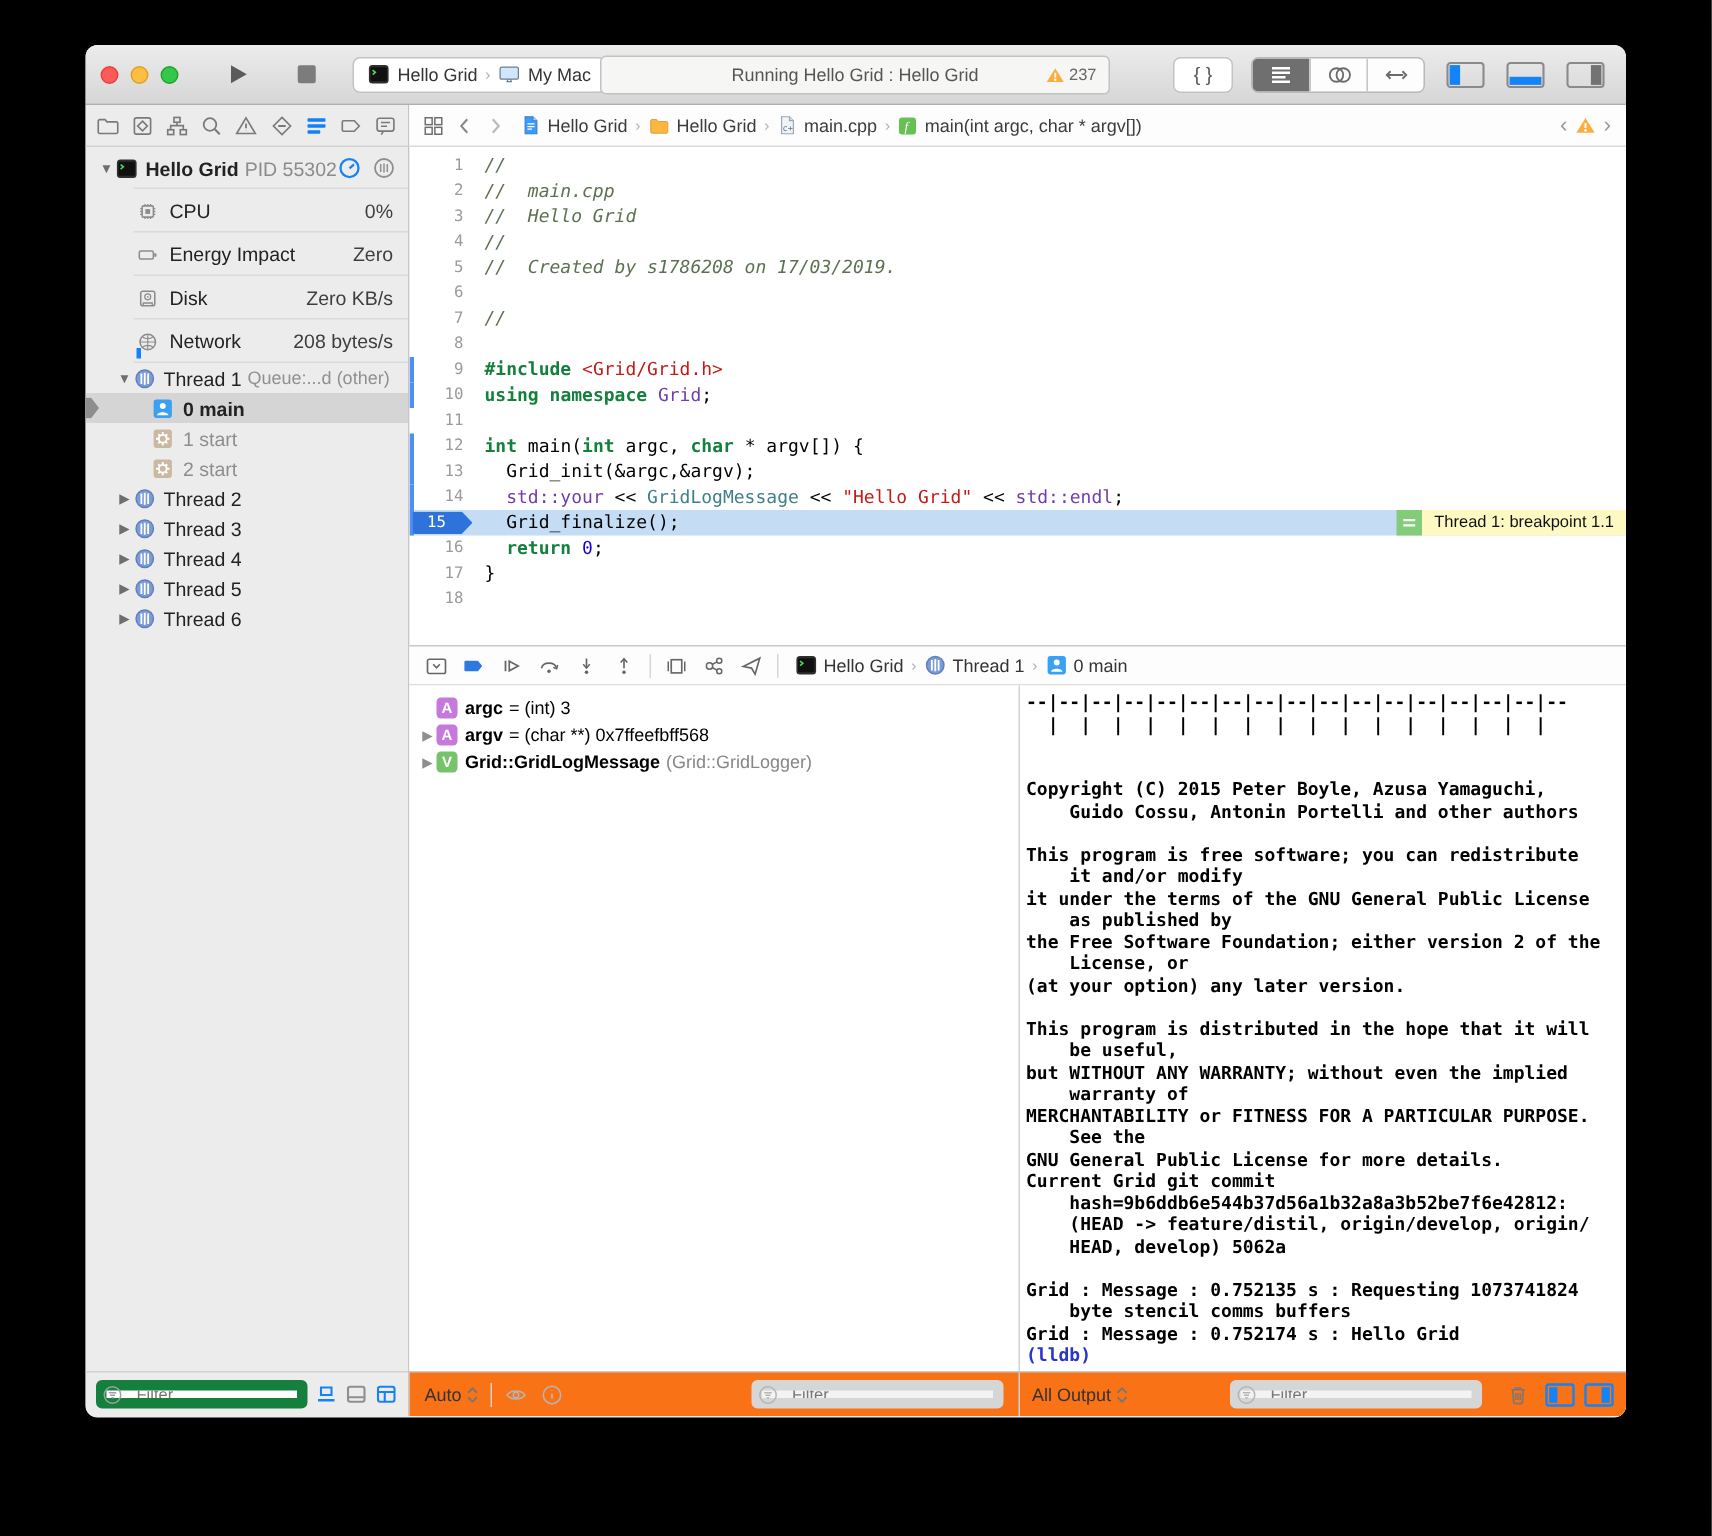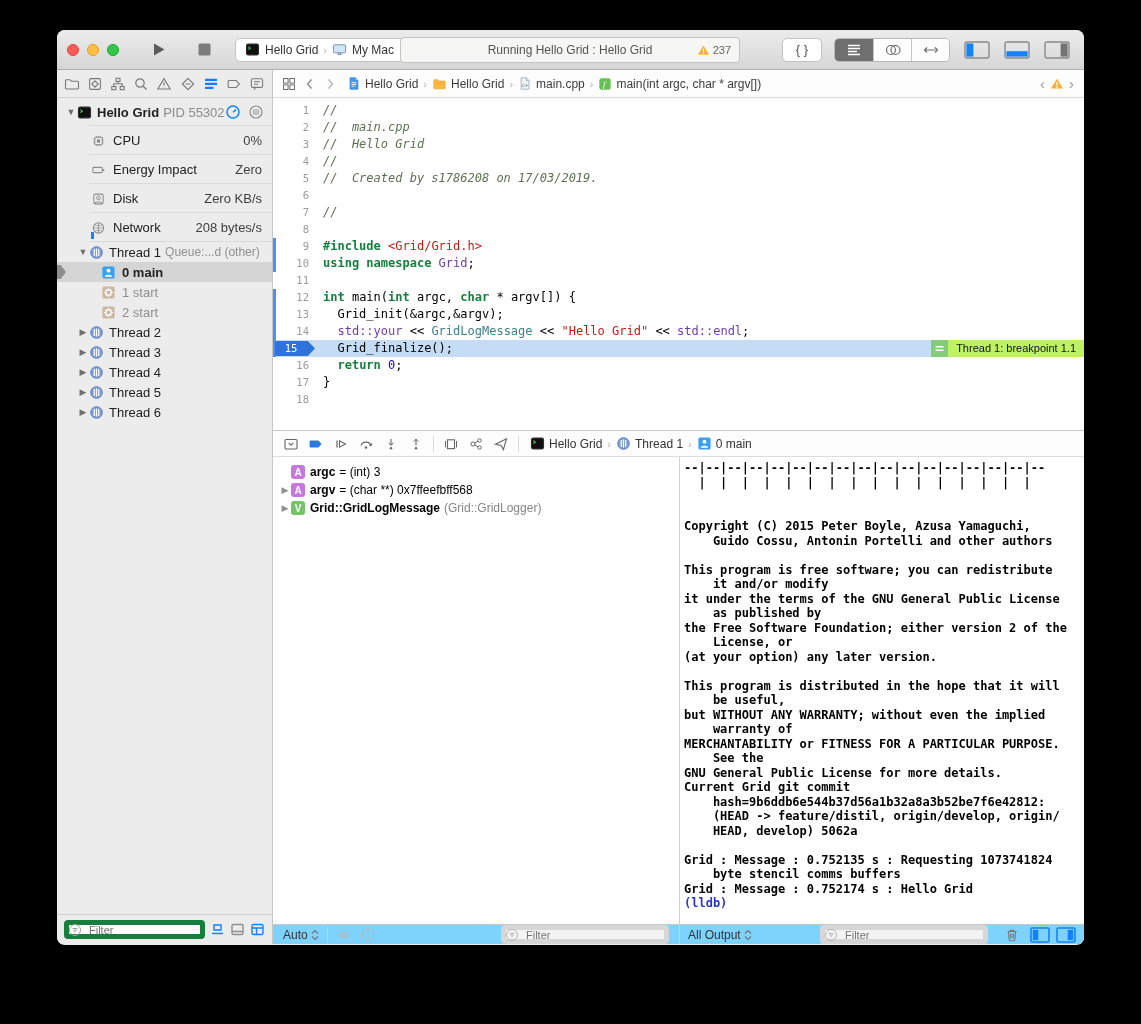--- a/index.html
+++ b/index.html
@@ -92,21 +92,21 @@
   .seg-s { color:#C41A16; }
   .seg-p { color:#703DAA; }
   .seg-t { color:#3E8087; }
   .seg-num { color:#1C00CF; }
   .code-line.bp { background:#C5DCF5; }
   .bp-badge { position:absolute; left:2px; top:1px; width:40px; height:15px; background:#2E72DC;
               clip-path:polygon(0 0,82% 0,100% 50%,82% 100%,0 100%); border-radius:2px;
               color:#FFF; font-size:10.5px; line-height:15px; text-align:center; padding-right:8px; }
   .annot { position:absolute; right:0; top:0; height:17px; display:flex; align-items:stretch; }
   .annot-icon { width:17px; display:flex; align-items:center; justify-content:center; background:#82CC7A; }
-  .annot-label { background:#bef264; font-family:"Liberation Sans",sans-serif; font-size:11px;
+  .annot-label { background:#fef9c3; font-family:"Liberation Sans",sans-serif; font-size:11px;
                  line-height:17px; padding:0 8px; color:#111; }
 
   .debugbar { height:27px; border-top:1px solid #C9C9C9; border-bottom:1px solid #DDD;
               background:#FDFDFD; display:flex; align-items:center; padding:0 10px; gap:9px; }
   .db-sep { width:1px; height:16px; background:#D6D6D6; }
   .db-crumbs { display:flex; align-items:center; gap:5px; font-size:12px; color:#333; margin-left:2px;}
 
   .debug-area { flex:1; display:flex; min-height:0; }
   .vars-pane { width:407px; border-right:1px solid #D2D2D2; background:#FFF; overflow:hidden;
                font-size:12px; padding-top:6px; }
@@ -115,27 +115,27 @@
   .var-badge { width:14px; height:14px; border-radius:3px; color:#FFF; font-size:10px; font-weight:bold;
                display:flex; align-items:center; justify-content:center; margin-right:5px; }
   .var-name { font-weight:bold; color:#000; }
   .var-value { margin-left:4px; color:#000; }
   .var-value.gray { color:#868686; }
   .console-pane { flex:1; background:#FFF; overflow:hidden; }
   .console-pre { font-family:"DejaVu Sans Mono",monospace; font-size:12px; line-height:14.5px;
                  font-weight:bold; color:#000; padding:4px 4px 0 4px; white-space:pre; }
   .lldb-prompt { color:#2A35CC; }
 
-  .bottom-bar { height:20px; border-top:1px solid #C9C9C9; background:#7dd3fc; display:flex; }
+  .bottom-bar { height:30px; border-top:1px solid #C9C9C9; background:#f97316; display:flex; }
   .bb-vars { width:407px; border-right:1px solid #D2D2D2; display:flex; align-items:center;
              padding:0 10px; gap:8px; position:relative; }
   .bb-console { flex:1; display:flex; align-items:center; padding:0 8px; gap:8px; position:relative; }
   .popup { display:flex; align-items:center; gap:3px; font-size:12px; color:#333; }
   .filter-field { position:relative; height:19px; }
-  .filter-field input { width:100%; height:19px; border:5px solid #15803d; border-radius:4px;
+  .filter-field input { width:100%; height:19px; border:7px solid #15803d; border-radius:4px;
              background:#FFF; padding:0 4px 0 20px; font-size:11px; color:#444;
              font-family:"Liberation Sans",sans-serif; outline:none; }
   .filter-field.gray input { background:#F3F3F3; border-color:#D6D6D6; }
   .filter-field .f-icon { position:absolute; left:4px; top:2.5px; }
   .bb-sep { width:1px; height:16px; background:#D0D0D0; }
   svg { display:block; }
 </style>
 </head>
 <body>
 

